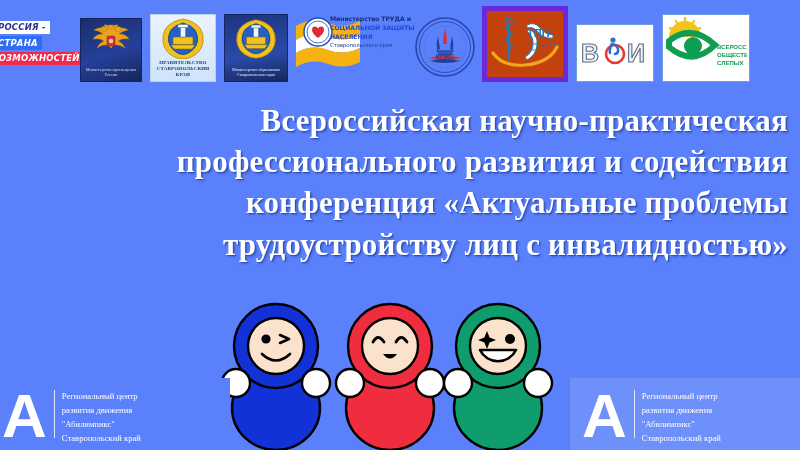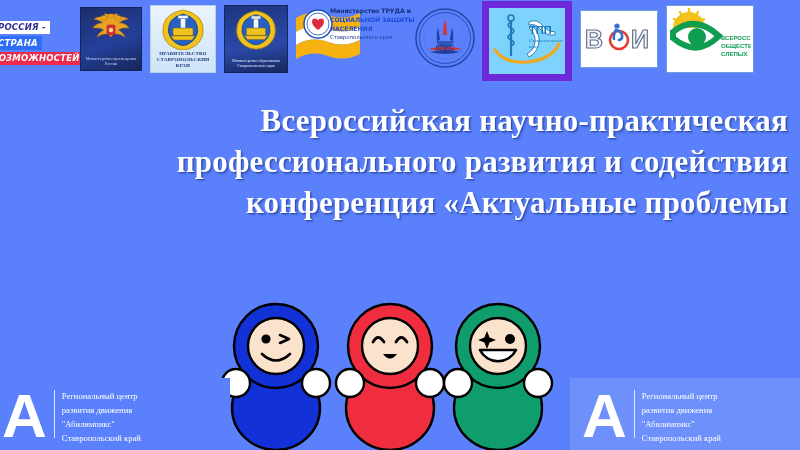--- a/index.html
+++ b/index.html
@@ -7,21 +7,21 @@
     width:800px;height:450px;overflow:hidden;
     background:#5a81fb;
     font-family:"Liberation Serif",serif;
     position:relative;
   }
   .stage{position:absolute;inset:0;background:#5a81fb;overflow:hidden;}
 
   
   .logo-strip{
     position:absolute;left:0;top:0;width:800px;height:82px;
-    display:flex;align-items:flex-start;
+    display:flex;align-items:flex-end;
   }
   .logo{position:relative;flex:0 0 auto;}
 
   
   .l1{width:78px;height:78px;margin-left:-6px;margin-top:4px;
       display:flex;flex-direction:column;align-items:flex-start;justify-content:center;gap:2px;}
   .l1 .bar{
     font-family:"DejaVu Sans",sans-serif;font-style:italic;font-weight:bold;
     font-size:8.5px;letter-spacing:.2px;line-height:1;
     padding:2.5px 4px;white-space:nowrap;color:#fff;
@@ -57,21 +57,21 @@
       font-family:"DejaVu Sans",sans-serif;font-weight:bold;font-size:6.2px;line-height:1.45;
       color:#15317d;letter-spacing:-.1px;}
   .l5 .txt .t2{color:#1f4bd8;}
   .l5 .txt .t3{font-weight:normal;font-size:5.4px;color:#21409b;}
 
   
   .l6{width:62px;height:70px;margin-left:2px;margin-top:3px;}
 
   
   .l7{width:76px;height:66px;margin-left:6px;margin-top:1px;
-      background:#7dd3fc;border:7px solid #6d28d9;}
+      background:#c2410c;border:5px solid #6d28d9;}
 
   
   .l8{width:76px;height:56px;margin-left:8px;margin-top:10px;
       background:#ffffff;border:1px solid #6f9de0;
       display:flex;align-items:center;justify-content:center;}
 
   
   .l9{width:86px;height:66px;margin-left:8px;margin-top:5px;
       background:#ffffff;border:1px solid #6f9de0;}
 
@@ -239,20 +239,21 @@
         <text x="54" y="50" font-family="Liberation Sans, sans-serif" font-size="6" font-weight="bold" fill="#0f9d52">СЛЕПЫХ</text>
       </svg>
     </div>
 
   </div>
 
   <div class="title">
     <div>Всероссийская научно-практическая</div>
     <div>профессионального развития и содействия</div>
     <div>конференция «Актуальные проблемы</div>
+    <div>трудоустройству лиц с инвалидностью»</div>
   </div>
 
   <div class="mascots">
 
     <svg class="mascot m-blue" width="120" height="152" viewBox="0 0 120 152">
       <ellipse cx="60" cy="110" rx="44" ry="42" fill="#1232d8" stroke="#000" stroke-width="2.4"></ellipse>
       <circle cx="60" cy="48" r="42" fill="#1232d8" stroke="#000" stroke-width="2.4"></circle>
       <circle cx="60" cy="48" r="28" fill="#fbe2cc" stroke="#000" stroke-width="2.4"></circle>
       <circle cx="20" cy="85" r="14" fill="#ffffff" stroke="#000" stroke-width="2.4"></circle>
       <circle cx="100" cy="85" r="14" fill="#ffffff" stroke="#000" stroke-width="2.4"></circle>

